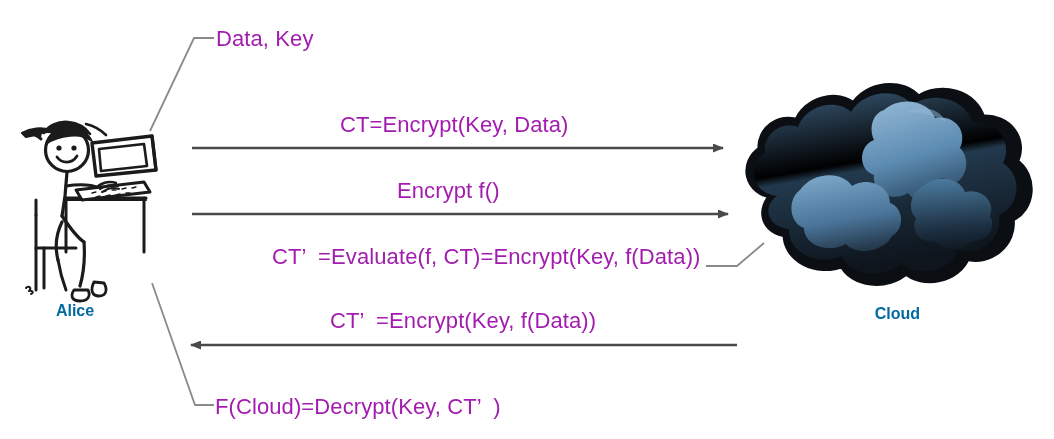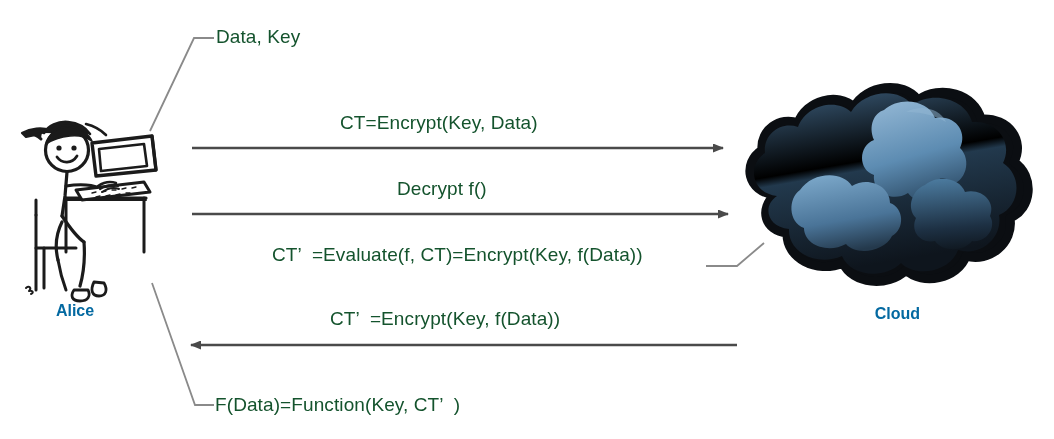--- a/index.html
+++ b/index.html
@@ -19,22 +19,22 @@
   }
   .layer {
     position: absolute;
     left: 0;
     top: 0;
     width: 1054px;
     height: 439px;
   }
   .msg-label {
     position: absolute;
-    color: #14532d;
-    font-size: 19px;
+    color: #a21caf;
+    font-size: 22px;
     font-family: "Liberation Sans", sans-serif;
     white-space: pre;
     letter-spacing: 0.1px;
   }
   .entity-label {
     position: absolute;
     color: #0369a1;
     font-size: 16px;
     font-weight: bold;
     font-family: "Liberation Sans", sans-serif;
@@ -227,26 +227,26 @@
 
     <line x1="737" y1="345" x2="191" y2="345" stroke="#4a4a4a" stroke-width="2.6" marker-end="url(#arrow-left)"></line>
   </svg>
 
   <div class="layer" style="pointer-events:none;">
 
     <div class="msg-label" id="label-data-key">Data, Key</div>
 
     <div class="msg-label" id="label-ct-encrypt">CT=Encrypt(Key, Data)</div>
 
-    <div class="msg-label" id="label-function-f">Decrypt f()</div>
+    <div class="msg-label" id="label-function-f">Encrypt f()</div>
 
     <div class="msg-label" id="label-ct-evaluate">CT’  =Evaluate(f, CT)=Encrypt(Key, f(Data))</div>
 
     <div class="msg-label" id="label-ct-encrypt2">CT’  =Encrypt(Key, f(Data))</div>
 
-    <div class="msg-label" id="label-f-decrypt">F(Data)=Function(Key, CT’  )</div>
+    <div class="msg-label" id="label-f-decrypt">F(Cloud)=Decrypt(Key, CT’  )</div>
 
     <div class="entity-label" id="label-alice">Alice</div>
 
     <div class="entity-label" id="label-cloud">Cloud</div>
   </div>
 
 </div>
 
 </body></html>

